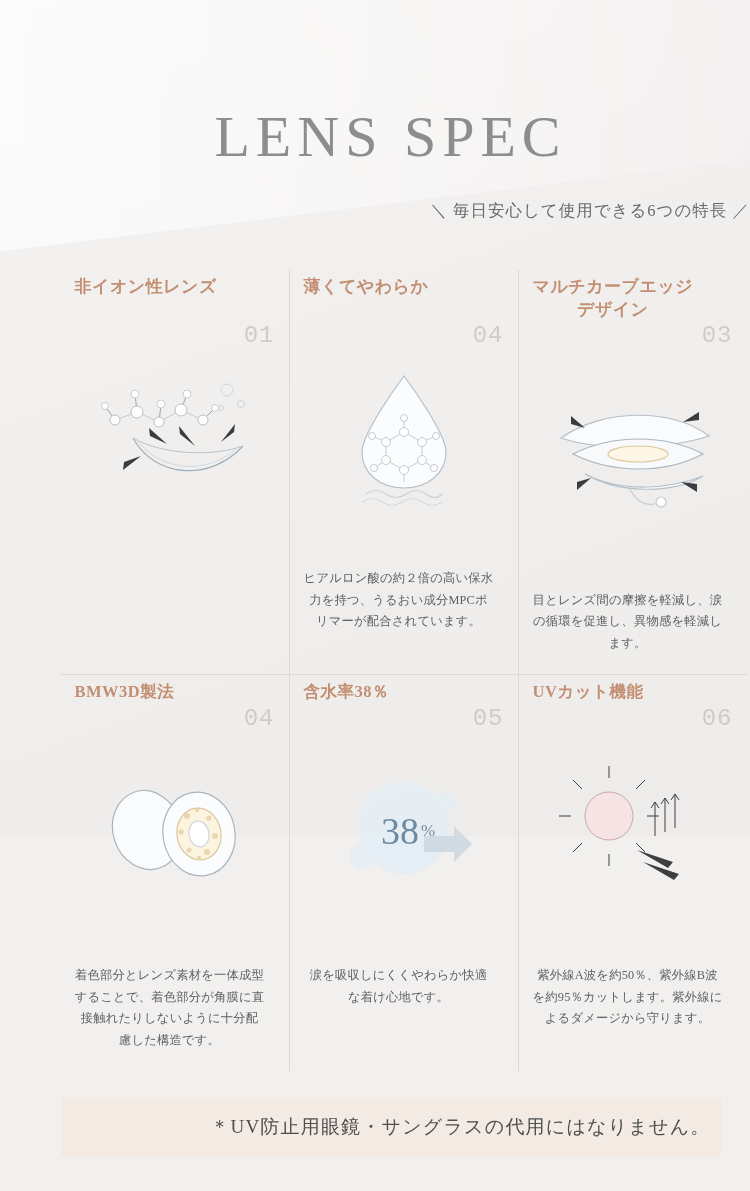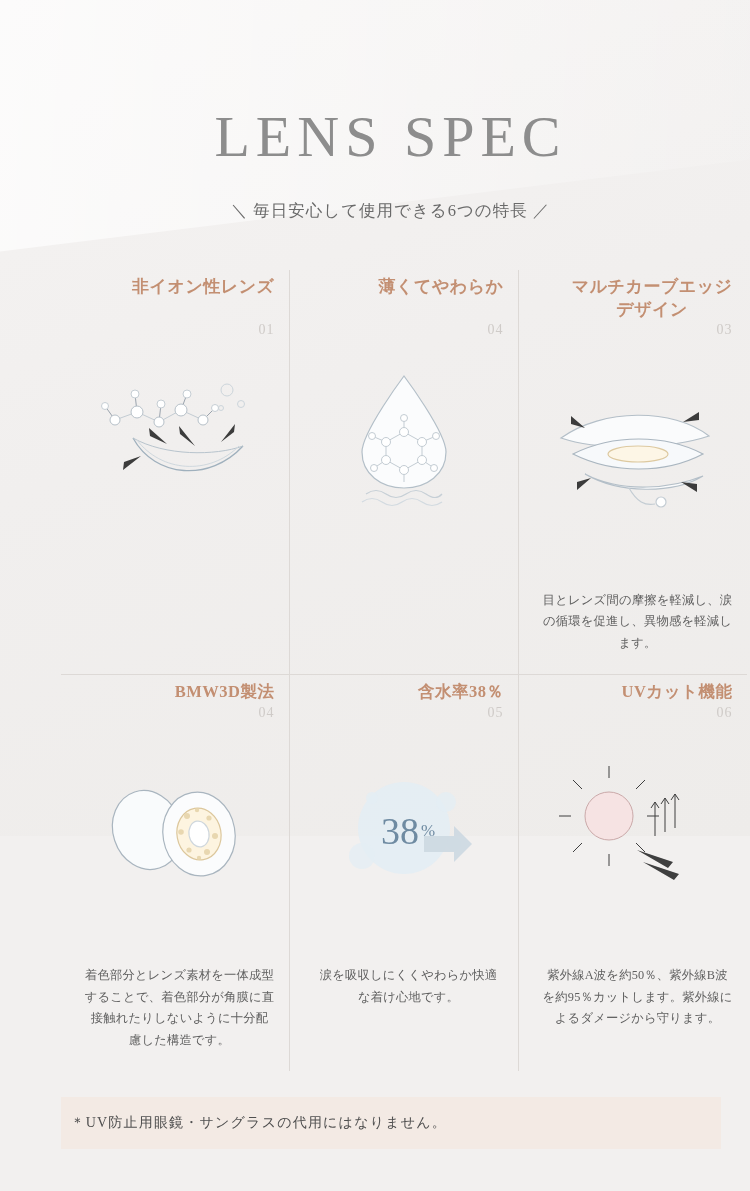--- a/index.html
+++ b/index.html
@@ -37,64 +37,64 @@
     padding-top: 108px;
     font-family: "Liberation Serif", serif;
     font-size: 58px;
     letter-spacing: 6px;
     font-weight: 400;
     color: #8d8d8d;
     line-height: 1;
   }
   .subtitle {
     position: relative;
-    text-align: center;
+    text-align: right;
     margin-top: 34px;
     font-size: 16.5px;
     color: #6a6a6a;
     letter-spacing: 1px;
   }
 
   .grid {
     position: relative;
     width: 660px;
     margin: 48px auto 0 auto;
     display: grid;
     grid-template-columns: 1fr 1fr 1fr;
   }
 
   .cell {
     position: relative;
     padding: 6px 14px 20px 14px;
     min-height: 300px;
     display: flex;
     flex-direction: column;
-    align-items: flex-end;
+    align-items: flex-start;
     gap: 44px;
   }
   .cell.row1 { border-bottom: 1px solid #ddd9d6; }
   .cell.c1, .cell.c2 { border-right: 1px solid #ddd9d6; }
 
   .cell-title {
     font-size: 17px;
     line-height: 1.35;
     text-align: center;
     color: #c38f72;
     letter-spacing: 0.5px;
     font-weight: 700;
     min-height: 24px;
   }
   .cell.row2 .cell-title { font-size: 16.5px; font-family: Liberation Serif, serif; }
 
   .num {
     position: absolute;
     top: 52px;
     right: 14px;
-    font-family: Liberation Serif, serif;
-    font-size: 14px;
+    font-family: Liberation Mono, monospace;
+    font-size: 24px;
     color: #cfcbc8;
     letter-spacing: 1px;
   }
   .cell.row2 .num { top: 30px; }
 
   .art {
     flex: 0 0 auto;
     width: 200px;
     height: 150px;
     margin-top: 16px;
@@ -112,23 +112,23 @@
     color: #5f5f5f;
     letter-spacing: 0.2px;
     max-width: 190px;
   }
 
   .footnote {
     position: relative;
     width: 660px;
     margin: 26px auto 0 auto;
     background: #f3eae4;
-    text-align: left;
+    text-align: right;
     padding: 17px 10px;
-    font-size: 14px;
+    font-size: 19px;
     letter-spacing: 1.2px;
     color: #4f4f4f;
   }
 </style>
 </head>
 <body>
 
 <div class="page">
 
   <div class="title">LENS SPEC</div>
@@ -196,20 +196,21 @@
               <circle cx="132" cy="76" r="3.5" fill="#fff"></circle>
               <circle cx="70" cy="108" r="3.5" fill="#fff"></circle>
               <circle cx="130" cy="108" r="3.5" fill="#fff"></circle>
             </g>
 
             <path d="M62 134 q10 -7 20 0 t20 0 t20 0 t16 0" stroke="#c6cfd6"></path>
             <path d="M58 142 q10 -7 20 0 t20 0 t20 0 t20 0" stroke="#d2dae0"></path>
           </g>
         </svg>
       </div>
+      <div class="desc">ヒアルロン酸の約２倍の高い保水力を持つ、うるおい成分MPCポリマーが配合されています。</div>
     </div>
 
     <div class="cell row1 c3">
       <div class="cell-title">マルチカーブエッジ<br>デザイン</div>
       <div class="num">03</div>
       <div class="art">
         <svg width="200" height="150" viewBox="0 0 200 150">
           <g fill="none" stroke="#b4bfc8" stroke-width="1.2">
 
             <path d="M28 56 C70 26 140 26 176 54 C140 66 70 70 28 56 Z" fill="#fafbfc"></path>

